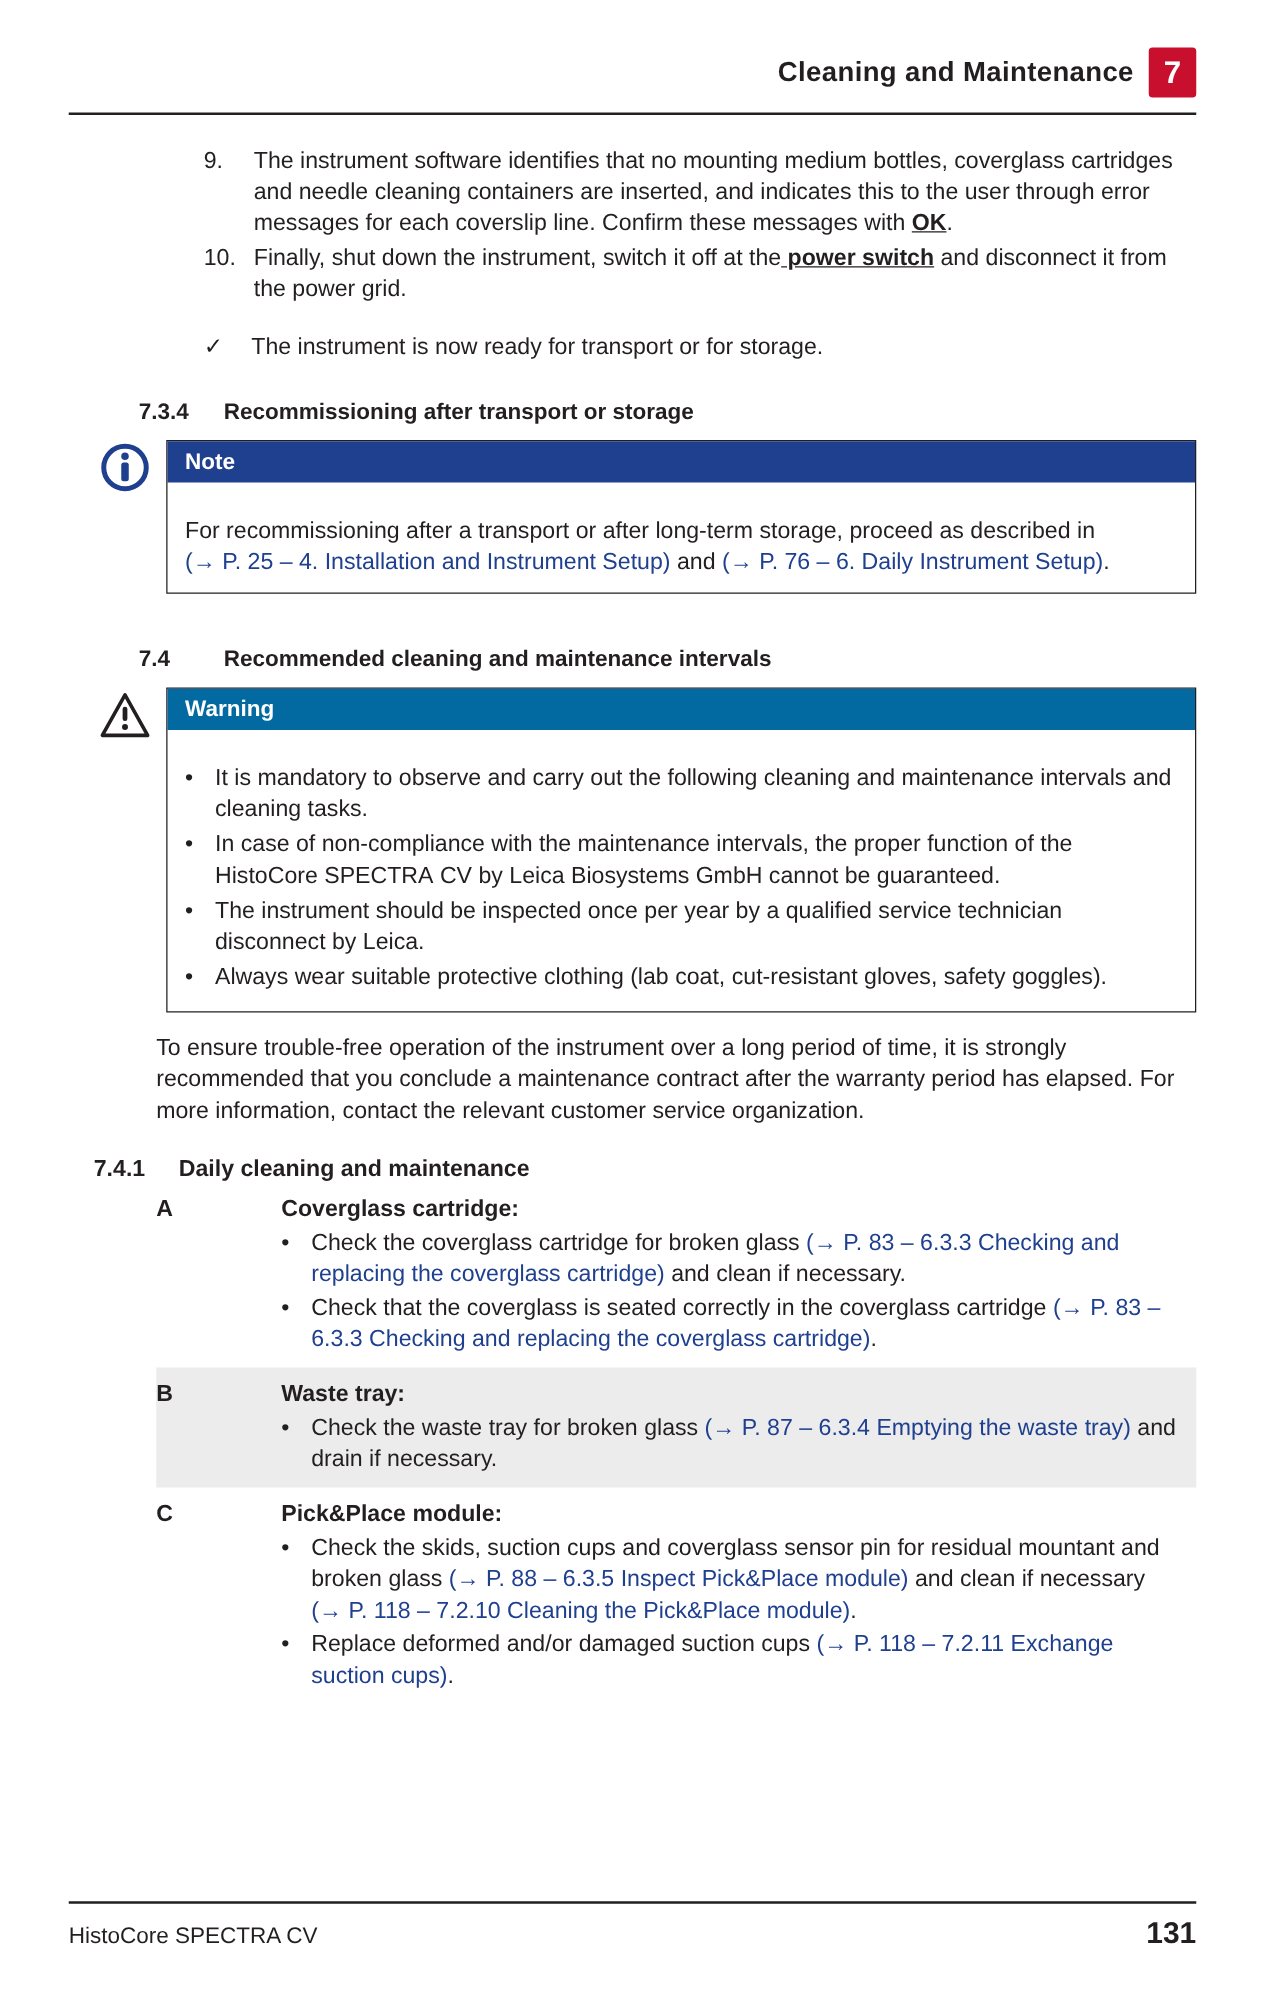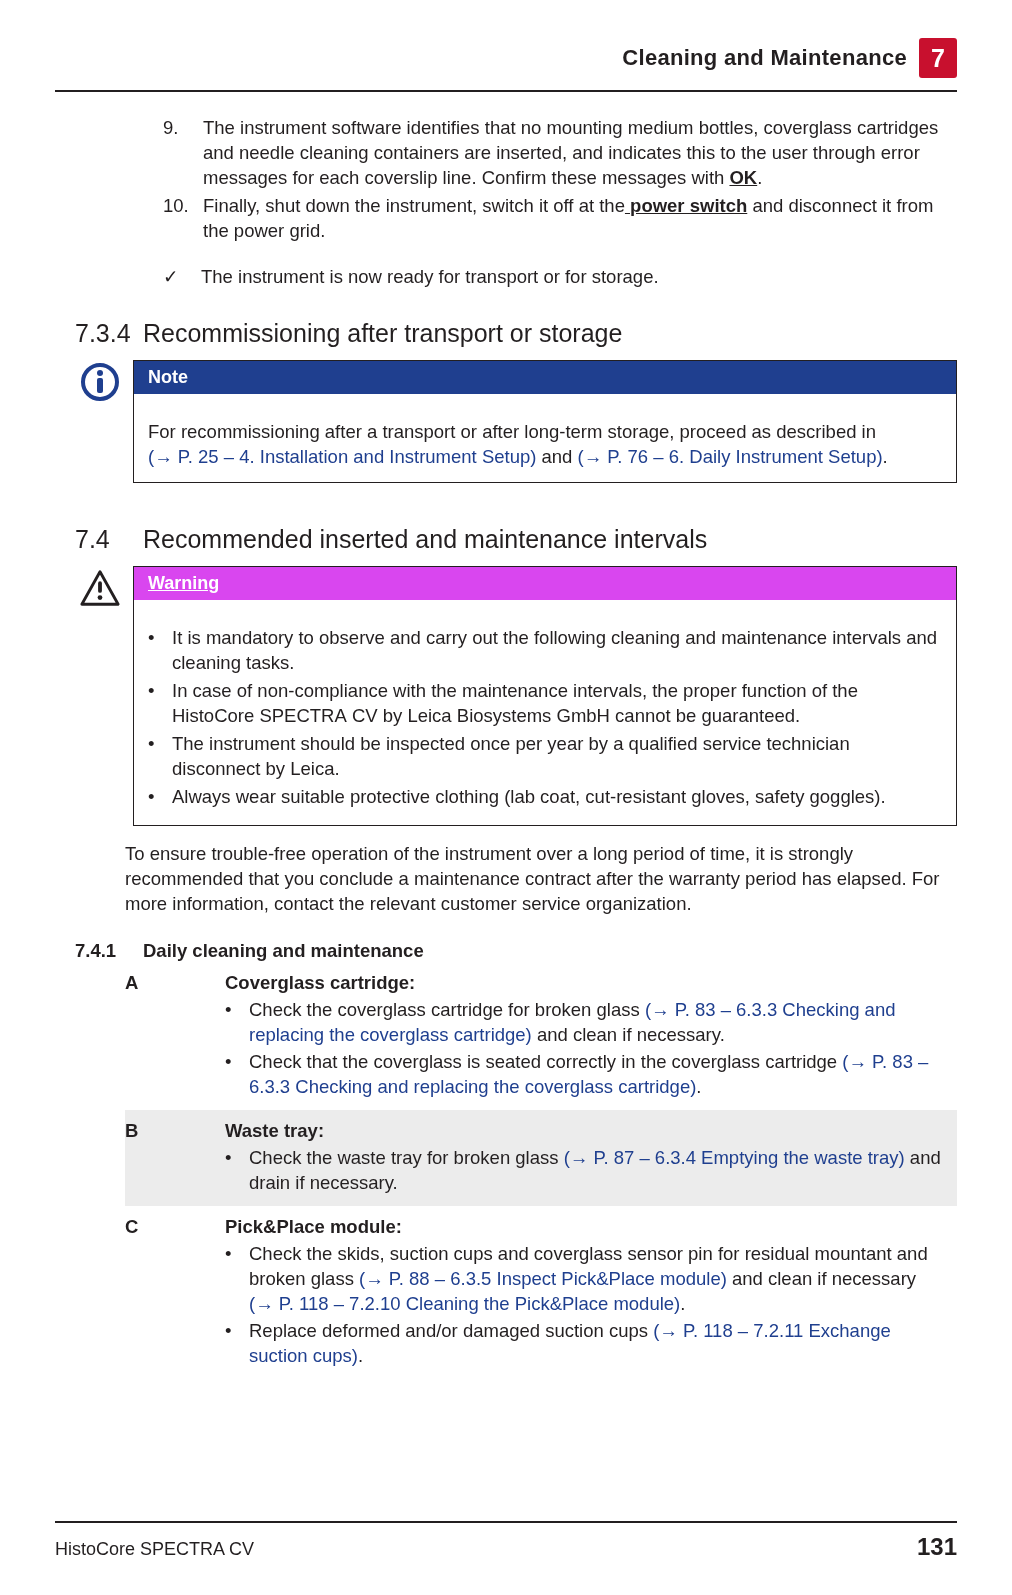--- a/index.html
+++ b/index.html
@@ -39,31 +39,31 @@
     }
     .rule { height: 2px; background: #231f20; margin-bottom: 24px; }
     .content { padding-left: 20px; }
     .ol { margin-left: 88px; margin-right: 10px; font-size: 18.5px; line-height: 1.35; }
     .ol-item { display: flex; margin-bottom: 3px; }
     .ol-num { width: 40px; flex-shrink: 0; }
     .ol-body { flex: 1; }
     .ok-ref, .ps-ref { font-weight: bold; text-decoration: underline; text-align: center; }
     .check-line { margin-left: 88px; margin-top: 22px; font-size: 18.5px; display: flex; }
     .check { width: 38px; flex-shrink: 0; }
-    .section-heading { font-size: 25px; font-weight: normal; margin-top: 31px; display: flex; }
+    .section-heading { font-size: 18px; font-weight: bold; margin-top: 31px; display: flex; margin-left: 36px; }
     .section-num { width: 68px; flex-shrink: 0; }
     .section-text { flex: 1; }
     .callout-wrap { display: flex; margin-top: 12px; gap: 8px; align-items:flex-start; }
     .icon-col { width:50px; flex-shrink:0; display:flex; justify-content:center; padding-top:2px; }
     .note-icon-svg { width:40px; height:40px; }
     .warn-icon-svg { width:42px; height:42px; }
     .callout-box { flex: 1; border: 1.5px solid #231f20; }
     .callout-header { color: #fff; font-weight: bold; font-size: 18px; padding: 6px 14px; }
     .note-header { background: #1f3f8f; }
-    .warn-header { background: #d946ef; text-decoration: underline; }
+    .warn-header { background: #0369a1; }
     .callout-body { padding: 26px 14px 12px 14px; font-size: 18.5px; line-height: 1.35; }
     .link { color: #1f3f8f; }
     .warn-list { list-style:none; font-size:18.5px; line-height:1.35; }
     .warn-list li { display:flex; margin-bottom:3px; }
     .warn-list .bullet { width:24px; flex-shrink:0; }
     .warn-list .btext { flex:1; }
     .para { font-size: 18.5px; line-height: 1.35; margin-left:50px; margin-right:10px; margin-top:16px; }
     .sub-heading { font-size: 18.5px; font-weight: bold; margin-top: 24px; display:flex; }
     .sub-heading .section-num { width:68px; }
     .task { display:flex; margin-left:50px; font-size:18.5px; padding:10px 10px 10px 0; }
@@ -127,21 +127,21 @@
     <div class="callout-box">
       <div class="callout-header note-header">Note</div>
       <div class="callout-body">
         <span>For recommissioning after a transport or after long-term storage, proceed as described in </span><span class="link">(→&nbsp;P.&nbsp;25 – 4. Installation and Instrument Setup)</span><span> and </span><span class="link">(→&nbsp;P.&nbsp;76 – 6. Daily Instrument Setup)</span><span>.</span>
       </div>
     </div>
   </div>
 
   <div class="section-heading" style="margin-top:42px;">
     <div class="section-num">7.4</div>
-    <div class="section-text">Recommended inserted and maintenance intervals</div>
+    <div class="section-text">Recommended cleaning and maintenance intervals</div>
   </div>
 
   <div class="callout-wrap">
     <div class="icon-col">
       <svg class="warn-icon-svg" viewBox="0 0 44 44">
         <polygon points="22,4 41,38 3,38" fill="none" stroke="#231f20" stroke-width="3" stroke-linejoin="round"></polygon>
         <rect x="20" y="14" width="4" height="12" rx="2" fill="#231f20"></rect>
         <circle cx="22" cy="31" r="2.5" fill="#231f20"></circle>
       </svg>
     </div>

